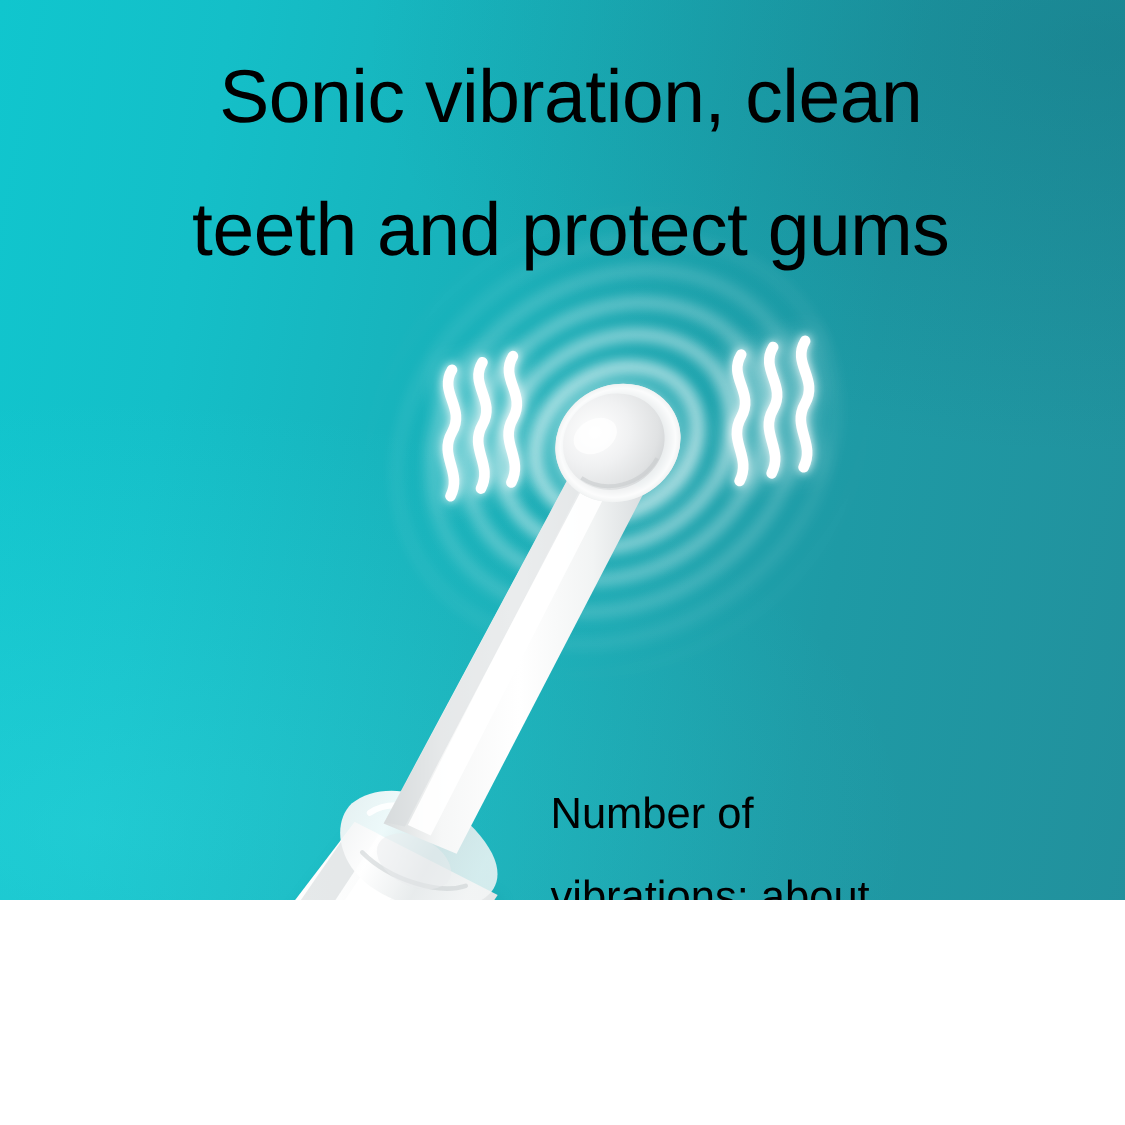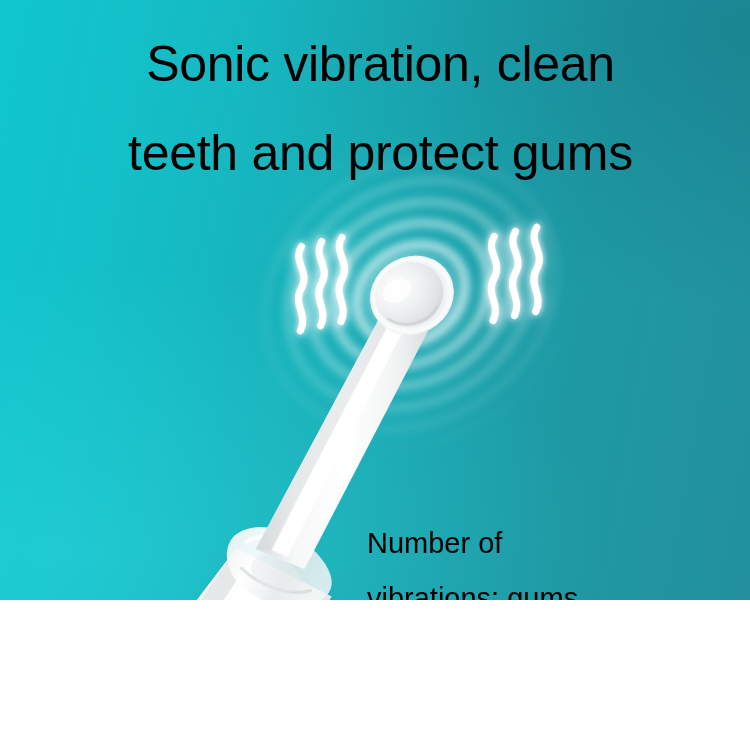--- a/index.html
+++ b/index.html
@@ -175,16 +175,16 @@
     </g>
   </svg>
 
   <div class="headline">
     <div>Sonic vibration, clean</div>
     <div>teeth and protect gums</div>
   </div>
 
   <div class="spec">
     <div>Number of</div>
-    <div>vibrations: gums</div>
+    <div>vibrations: about</div>
   </div>
 
 </div>
 
 </body></html>

